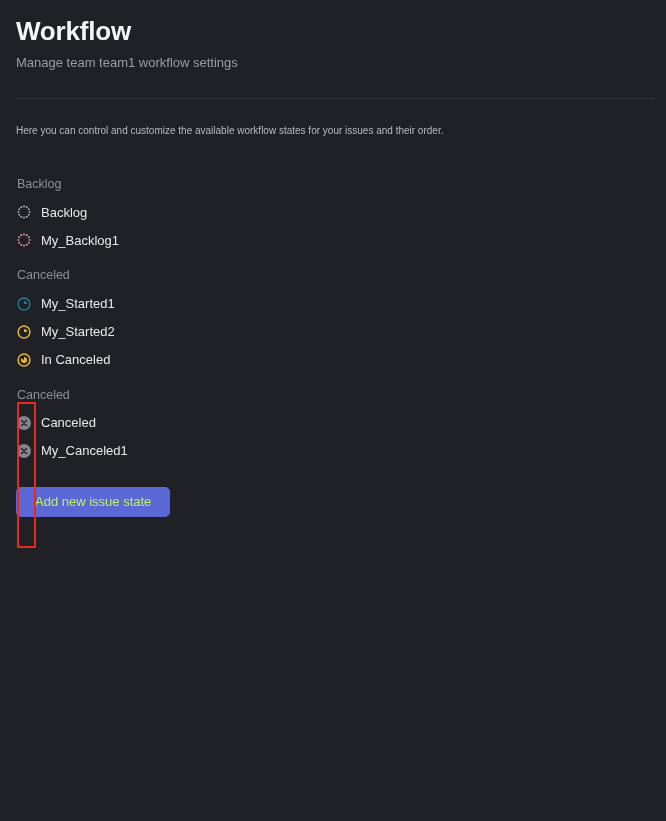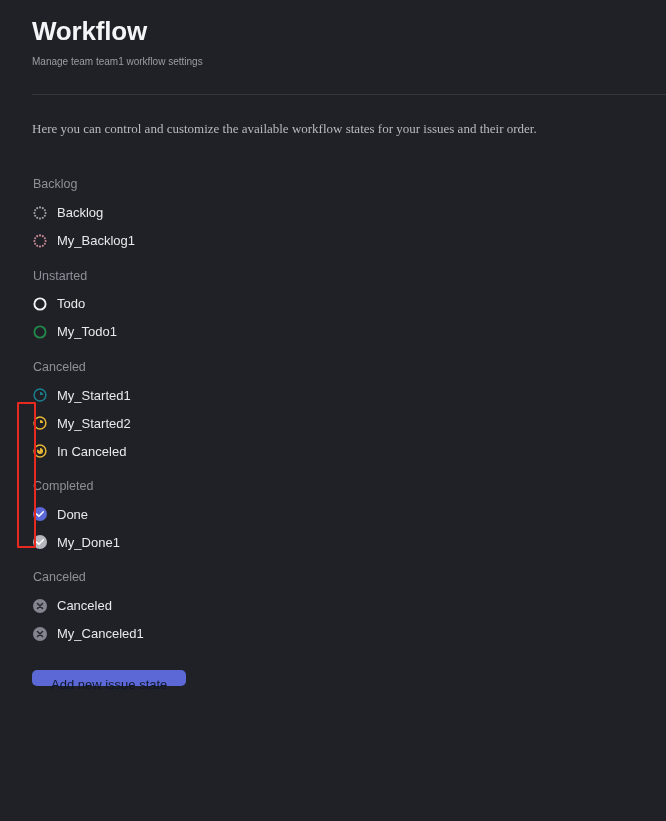--- a/index.html
+++ b/index.html
@@ -13,53 +13,52 @@
     overflow: hidden;
     font-family: "Liberation Sans", sans-serif;
     color: #e8e9ec;
     position: relative;
     -webkit-font-smoothing: antialiased;
   }
 
   .page {
     position: absolute;
     inset: 0;
-    padding: 0 32px;
+    padding: 0 16px;
     box-sizing: border-box;
   }
 
   
   .header { padding-top: 16px; }
   .page-title {
     font-size: 26px;
     font-weight: 700;
     letter-spacing: -0.2px;
     color: #f4f5f7;
     margin: 0;
     line-height: 1.2;
   }
   .page-subtitle {
-    font-size: 10px;
+    font-size: 13px;
     color: #9b9da5;
     margin: 8px 0 0 0;
     line-height: 1.3;
   }
   .divider {
     height: 1px;
     background: #34363d;
     margin: 26px 0 0 0;
     width: 637px;
   }
 
   .intro {
-    font-size: 13px;
+    font-size: 10px;
     color: #b8bac1;
     margin: 25px 0 0 0;
     line-height: 1.4;
-    font-family: Liberation Serif, serif;
   }
 
   
   .groups { margin-top: 38px; }
   .group { margin-bottom: 13px; }
   .group-label {
     font-size: 12.5px;
     color: #8e9098;
     margin: 0 0 6px 1px;
     line-height: 1.3;
@@ -95,28 +94,28 @@
     box-sizing: border-box;
     pointer-events: none;
     z-index: 5;
   }
 
   
   .footer { margin-top: 22px; }
   .add-button {
     display: inline-block;
     background: #5c68d6;
-    color: #0f172a;
+    color: #bef264;
     font-size: 13px;
     font-family: "Liberation Sans", sans-serif;
     font-weight: 400;
     border: none;
     border-radius: 5px;
     padding: 0 19px;
-    height: 16px;
+    height: 30px;
     line-height: 30px;
     cursor: pointer;
     text-align: center;
   }
 </style>
 </head>
 <body>
 
 <div class="page">
 
@@ -164,94 +163,54 @@
               <circle cx="3.15" cy="10.80" r="1.05" fill="#c98a96"></circle>
               <circle cx="2.40" cy="8.00" r="1.05" fill="#c98a96"></circle>
               <circle cx="3.15" cy="5.20" r="1.05" fill="#c98a96"></circle>
               <circle cx="5.20" cy="3.15" r="1.05" fill="#c98a96"></circle>
             </svg>
           </span>
           <span class="state-name">My_Backlog1</span>
         </div>
       </div>
       <div class="group">
-        <div class="group-label">Unstarted</div>
-        <div class="state-row">
-          <span style="display: flex;">
-            <svg class="state-icon" viewBox="0 0 16 16" width="16" height="16" xmlns="http://www.w3.org/2000/svg">
-              <circle cx="8" cy="8" r="5.6" fill="none" stroke="#f1f2f4" stroke-width="1.9"></circle>
-            </svg>
-          </span>
-          <span class="state-name">Todo</span>
-        </div>
-        <div class="state-row">
-          <span style="display: flex;">
-            <svg class="state-icon" viewBox="0 0 16 16" width="16" height="16" xmlns="http://www.w3.org/2000/svg">
-              <circle cx="8" cy="8" r="5.6" fill="none" stroke="#23874b" stroke-width="1.9"></circle>
-            </svg>
-          </span>
-          <span class="state-name">My_Todo1</span>
+        <div class="group-label">Canceled</div>
+        <div class="state-row">
+          <span style="display: flex;">
+            <svg class="state-icon" viewBox="0 0 16 16" width="16" height="16" xmlns="http://www.w3.org/2000/svg">
+              <circle cx="8" cy="8" r="5.9" fill="none" stroke="#1b7f8e" stroke-width="1.5"></circle>
+              <path d="M8 8 L8.00 4.90 A3.1 3.1 0 0 1 11.10 8.00 Z" fill="#1b7f8e"></path>
+            </svg>
+          </span>
+          <span class="state-name">My_Started1</span>
+        </div>
+        <div class="state-row">
+          <span style="display: flex;">
+            <svg class="state-icon" viewBox="0 0 16 16" width="16" height="16" xmlns="http://www.w3.org/2000/svg">
+              <circle cx="8" cy="8" r="5.9" fill="none" stroke="#e3b334" stroke-width="1.5"></circle>
+              <path d="M8 8 L8.00 4.90 A3.1 3.1 0 0 1 11.10 8.00 Z" fill="#e3b334"></path>
+            </svg>
+          </span>
+          <span class="state-name">My_Started2</span>
+        </div>
+        <div class="state-row">
+          <span style="display: flex;">
+            <svg class="state-icon" viewBox="0 0 16 16" width="16" height="16" xmlns="http://www.w3.org/2000/svg">
+              <circle cx="8" cy="8" r="5.9" fill="none" stroke="#e3b334" stroke-width="1.5"></circle>
+              <path d="M8 8 L8.00 4.90 A3.1 3.1 0 1 1 5.49 6.18 Z" fill="#e3b334"></path>
+            </svg>
+          </span>
+          <span class="state-name">In Canceled</span>
         </div>
       </div>
       <div class="group">
         <div class="group-label">Canceled</div>
         <div class="state-row">
           <span style="display: flex;">
             <svg class="state-icon" viewBox="0 0 16 16" width="16" height="16" xmlns="http://www.w3.org/2000/svg">
-              <circle cx="8" cy="8" r="5.9" fill="none" stroke="#1b7f8e" stroke-width="1.5"></circle>
-              <path d="M8 8 L8.00 4.90 A3.1 3.1 0 0 1 11.10 8.00 Z" fill="#1b7f8e"></path>
-            </svg>
-          </span>
-          <span class="state-name">My_Started1</span>
-        </div>
-        <div class="state-row">
-          <span style="display: flex;">
-            <svg class="state-icon" viewBox="0 0 16 16" width="16" height="16" xmlns="http://www.w3.org/2000/svg">
-              <circle cx="8" cy="8" r="5.9" fill="none" stroke="#e3b334" stroke-width="1.5"></circle>
-              <path d="M8 8 L8.00 4.90 A3.1 3.1 0 0 1 11.10 8.00 Z" fill="#e3b334"></path>
-            </svg>
-          </span>
-          <span class="state-name">My_Started2</span>
-        </div>
-        <div class="state-row">
-          <span style="display: flex;">
-            <svg class="state-icon" viewBox="0 0 16 16" width="16" height="16" xmlns="http://www.w3.org/2000/svg">
-              <circle cx="8" cy="8" r="5.9" fill="none" stroke="#e3b334" stroke-width="1.5"></circle>
-              <path d="M8 8 L8.00 4.90 A3.1 3.1 0 1 1 5.49 6.18 Z" fill="#e3b334"></path>
-            </svg>
-          </span>
-          <span class="state-name">In Canceled</span>
-        </div>
-      </div>
-      <div class="group">
-        <div class="group-label">Completed</div>
-        <div class="state-row">
-          <span style="display: flex;">
-            <svg class="state-icon" viewBox="0 0 16 16" width="16" height="16" xmlns="http://www.w3.org/2000/svg">
-              <circle cx="8" cy="8" r="7" fill="#5c68d6"></circle>
-              <path d="M4.7 8.1 L6.9 10.3 L11.3 5.7" fill="none" stroke="#ffffff" stroke-width="1.5" stroke-linecap="round" stroke-linejoin="round"></path>
-            </svg>
-          </span>
-          <span class="state-name">Done</span>
-        </div>
-        <div class="state-row">
-          <span style="display: flex;">
-            <svg class="state-icon" viewBox="0 0 16 16" width="16" height="16" xmlns="http://www.w3.org/2000/svg">
-              <circle cx="8" cy="8" r="7" fill="#b5b7bf"></circle>
-              <path d="M4.7 8.1 L6.9 10.3 L11.3 5.7" fill="none" stroke="#ffffff" stroke-width="1.5" stroke-linecap="round" stroke-linejoin="round"></path>
-            </svg>
-          </span>
-          <span class="state-name">My_Done1</span>
-        </div>
-      </div>
-      <div class="group">
-        <div class="group-label">Canceled</div>
-        <div class="state-row">
-          <span style="display: flex;">
-            <svg class="state-icon" viewBox="0 0 16 16" width="16" height="16" xmlns="http://www.w3.org/2000/svg">
               <circle cx="8" cy="8" r="7" fill="#83858e"></circle>
               <path d="M5.5 5.5 L10.5 10.5 M10.5 5.5 L5.5 10.5" fill="none" stroke="#2a2b31" stroke-width="1.6" stroke-linecap="round"></path>
             </svg>
           </span>
           <span class="state-name">Canceled</span>
         </div>
         <div class="state-row">
           <span style="display: flex;">
             <svg class="state-icon" viewBox="0 0 16 16" width="16" height="16" xmlns="http://www.w3.org/2000/svg">
               <circle cx="8" cy="8" r="7" fill="#83858e"></circle>

